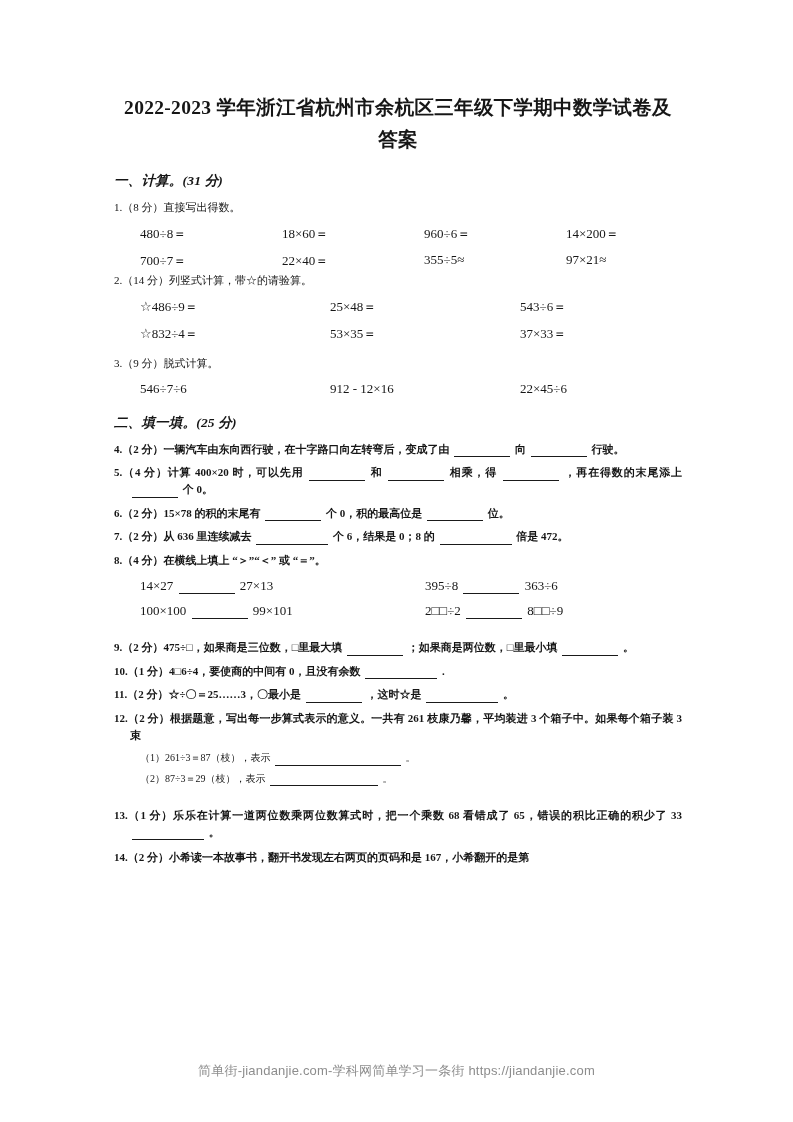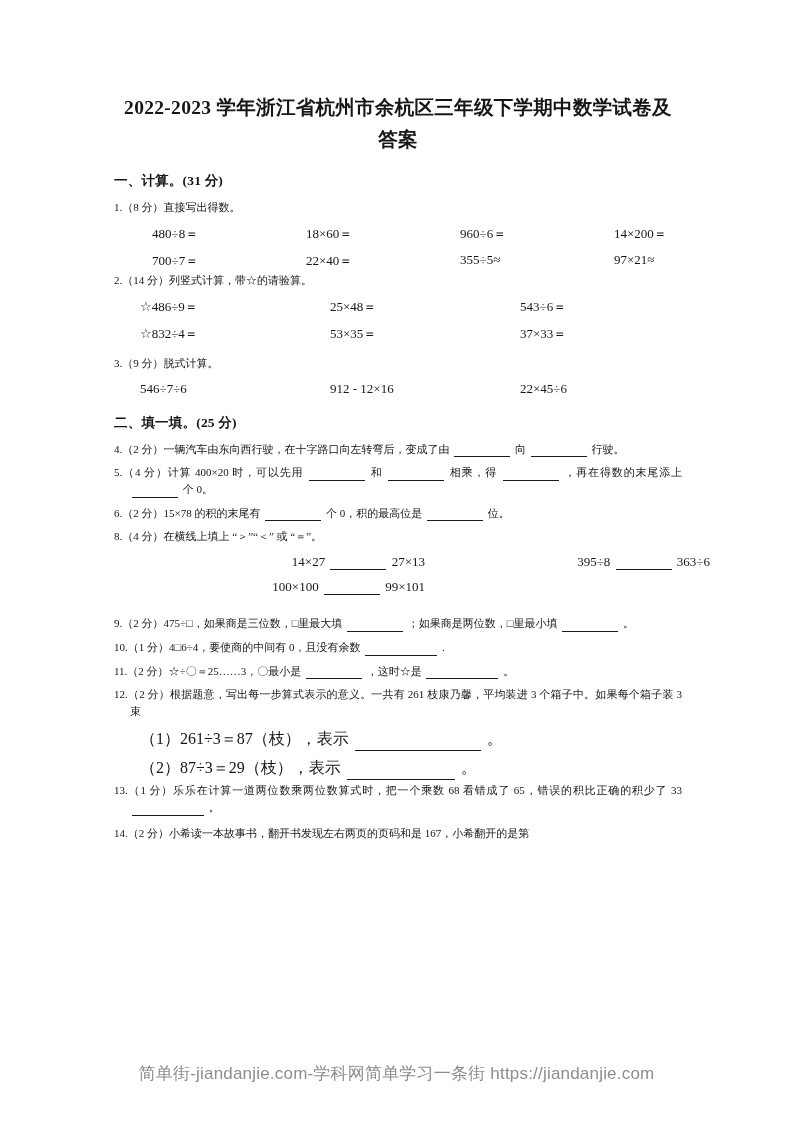--- a/index.html
+++ b/index.html
@@ -38,79 +38,81 @@
     margin: 0 0 16px 0;
     padding: 0 4px;
   }
 
   
   .section-heading {
     font-size: 13.5px;
     font-weight: bold;
     margin: 2px 0 9px 0;
     letter-spacing: 0.2px;
+    font-style: italic;
   }
 
   
   .q {
     font-size: 11px;
     line-height: 1.52;
     margin: 0 0 7px 0;
     text-align: justify;
     text-justify: inter-ideograph;
   }
   .q.hang {
     padding-left: 16px;
     text-indent: -16px;
+    font-weight: bold;
   }
 
   
   .expr-row {
     display: flex;
     font-size: 13px;
     margin: 9px 0 0 0;
     padding-left: 26px;
   }
   .expr-row > .cell { flex: 0 0 auto; }
-  .cols4 > .cell { width: 142px; margin-left: 12px; }
+  .cols4 > .cell { width: 142px; }
   .cols3 > .cell { width: 190px; }
-  .cols2 > .cell { width: 285px; text-align: right; }
+  .cols2 > .cell { width: 285px; }
 
   
   .blank {
     display: inline-block;
     border-bottom: 1px solid #1a1a1a;
     vertical-align: bottom;
     height: 0.95em;
     margin: 0 2px;
   }
   .b-sm { width: 46px; }
   .b-md { width: 56px; }
   .b-lg { width: 72px; }
   .b-xl { width: 108px; }
   .b-xxl { width: 126px; }
 
   .sub {
-    font-size: 16px;
+    font-size: 10px;
     line-height: 1.52;
     padding-left: 26px;
     margin: 5px 0 0 0;
   }
 
   .nowrap { white-space: nowrap; }
 
   
   .footer {
     position: absolute;
     left: 0;
     top: 1062px;
     width: 793px;
     text-align: center;
     font-family: "Liberation Sans", "DejaVu Sans", sans-serif;
-    font-size: 17px;
+    font-size: 13px;
     color: #8d8d8d;
     letter-spacing: 0.2px;
   }
 </style>
 </head>
 <body>
 
 <div class="page">
 
   <div class="content">
@@ -175,39 +177,51 @@
     </div>
 
     <div class="q hang">
       <span>6.（2 分）15×78 的积的末尾有</span>
       <span class="blank b-md"></span>
       <span>个 0，积的最高位是</span>
       <span class="blank b-md"></span>
       <span>位。</span>
     </div>
 
+    <div class="q hang">
+      <span>7.（2 分）从 636 里连续减去</span>
+      <span class="blank b-lg"></span>
+      <span>个 6，结果是 0；8 的</span>
+      <span class="blank b-lg"></span>
+      <span>倍是 472。</span>
+    </div>
 
     <div class="q hang">8.（4 分）在横线上填上 “＞”“＜” 或 “＝”。</div>
     <div class="expr-row cols2">
       <span class="cell nowrap">
         <span>14×27</span>
         <span class="blank b-md"></span>
         <span>27×13</span>
       </span>
       <span class="cell nowrap">
         <span>395÷8</span>
         <span class="blank b-md"></span>
         <span>363÷6</span>
       </span>
     </div>
     <div class="expr-row cols2">
       <span class="cell nowrap">
         <span>100×100</span>
         <span class="blank b-md"></span>
         <span>99×101</span>
+      </span>
+      <span class="cell nowrap">
+        <span>2□□÷2</span>
+        <span class="blank b-md"></span>
+        <span>8□□÷9</span>
       </span>
     </div>
 
     <div class="q hang" style="margin-top:20px">
       <span>9.（2 分）475÷□，如果商是三位数，□里最大填</span>
       <span class="blank b-md"></span>
       <span>；如果商是两位数，□里最小填</span>
       <span class="blank b-md"></span>
       <span>。</span>
     </div>
@@ -231,21 +245,21 @@
       <span>（1）261÷3＝87（枝），表示</span>
       <span class="blank b-xxl"></span>
       <span>。</span>
     </div>
     <div class="sub">
       <span>（2）87÷3＝29（枝），表示</span>
       <span class="blank b-xl"></span>
       <span>。</span>
     </div>
 
-    <div class="q hang" style="margin-top:2px">
+    <div class="q hang" style="margin-top:21px">
       <span>13.（1 分）乐乐在计算一道两位数乘两位数算式时，把一个乘数 68 看错成了 65，错误的积比正确的积少了 33</span>
       <span class="blank b-lg"></span>
       <span>。</span>
     </div>
 
     <div class="q hang" style="margin-top:9px">
       <span>14.（2 分）小希读一本故事书，翻开书发现左右两页的页码和是 167，小希翻开的是第</span>
     </div>
 
   </div>

